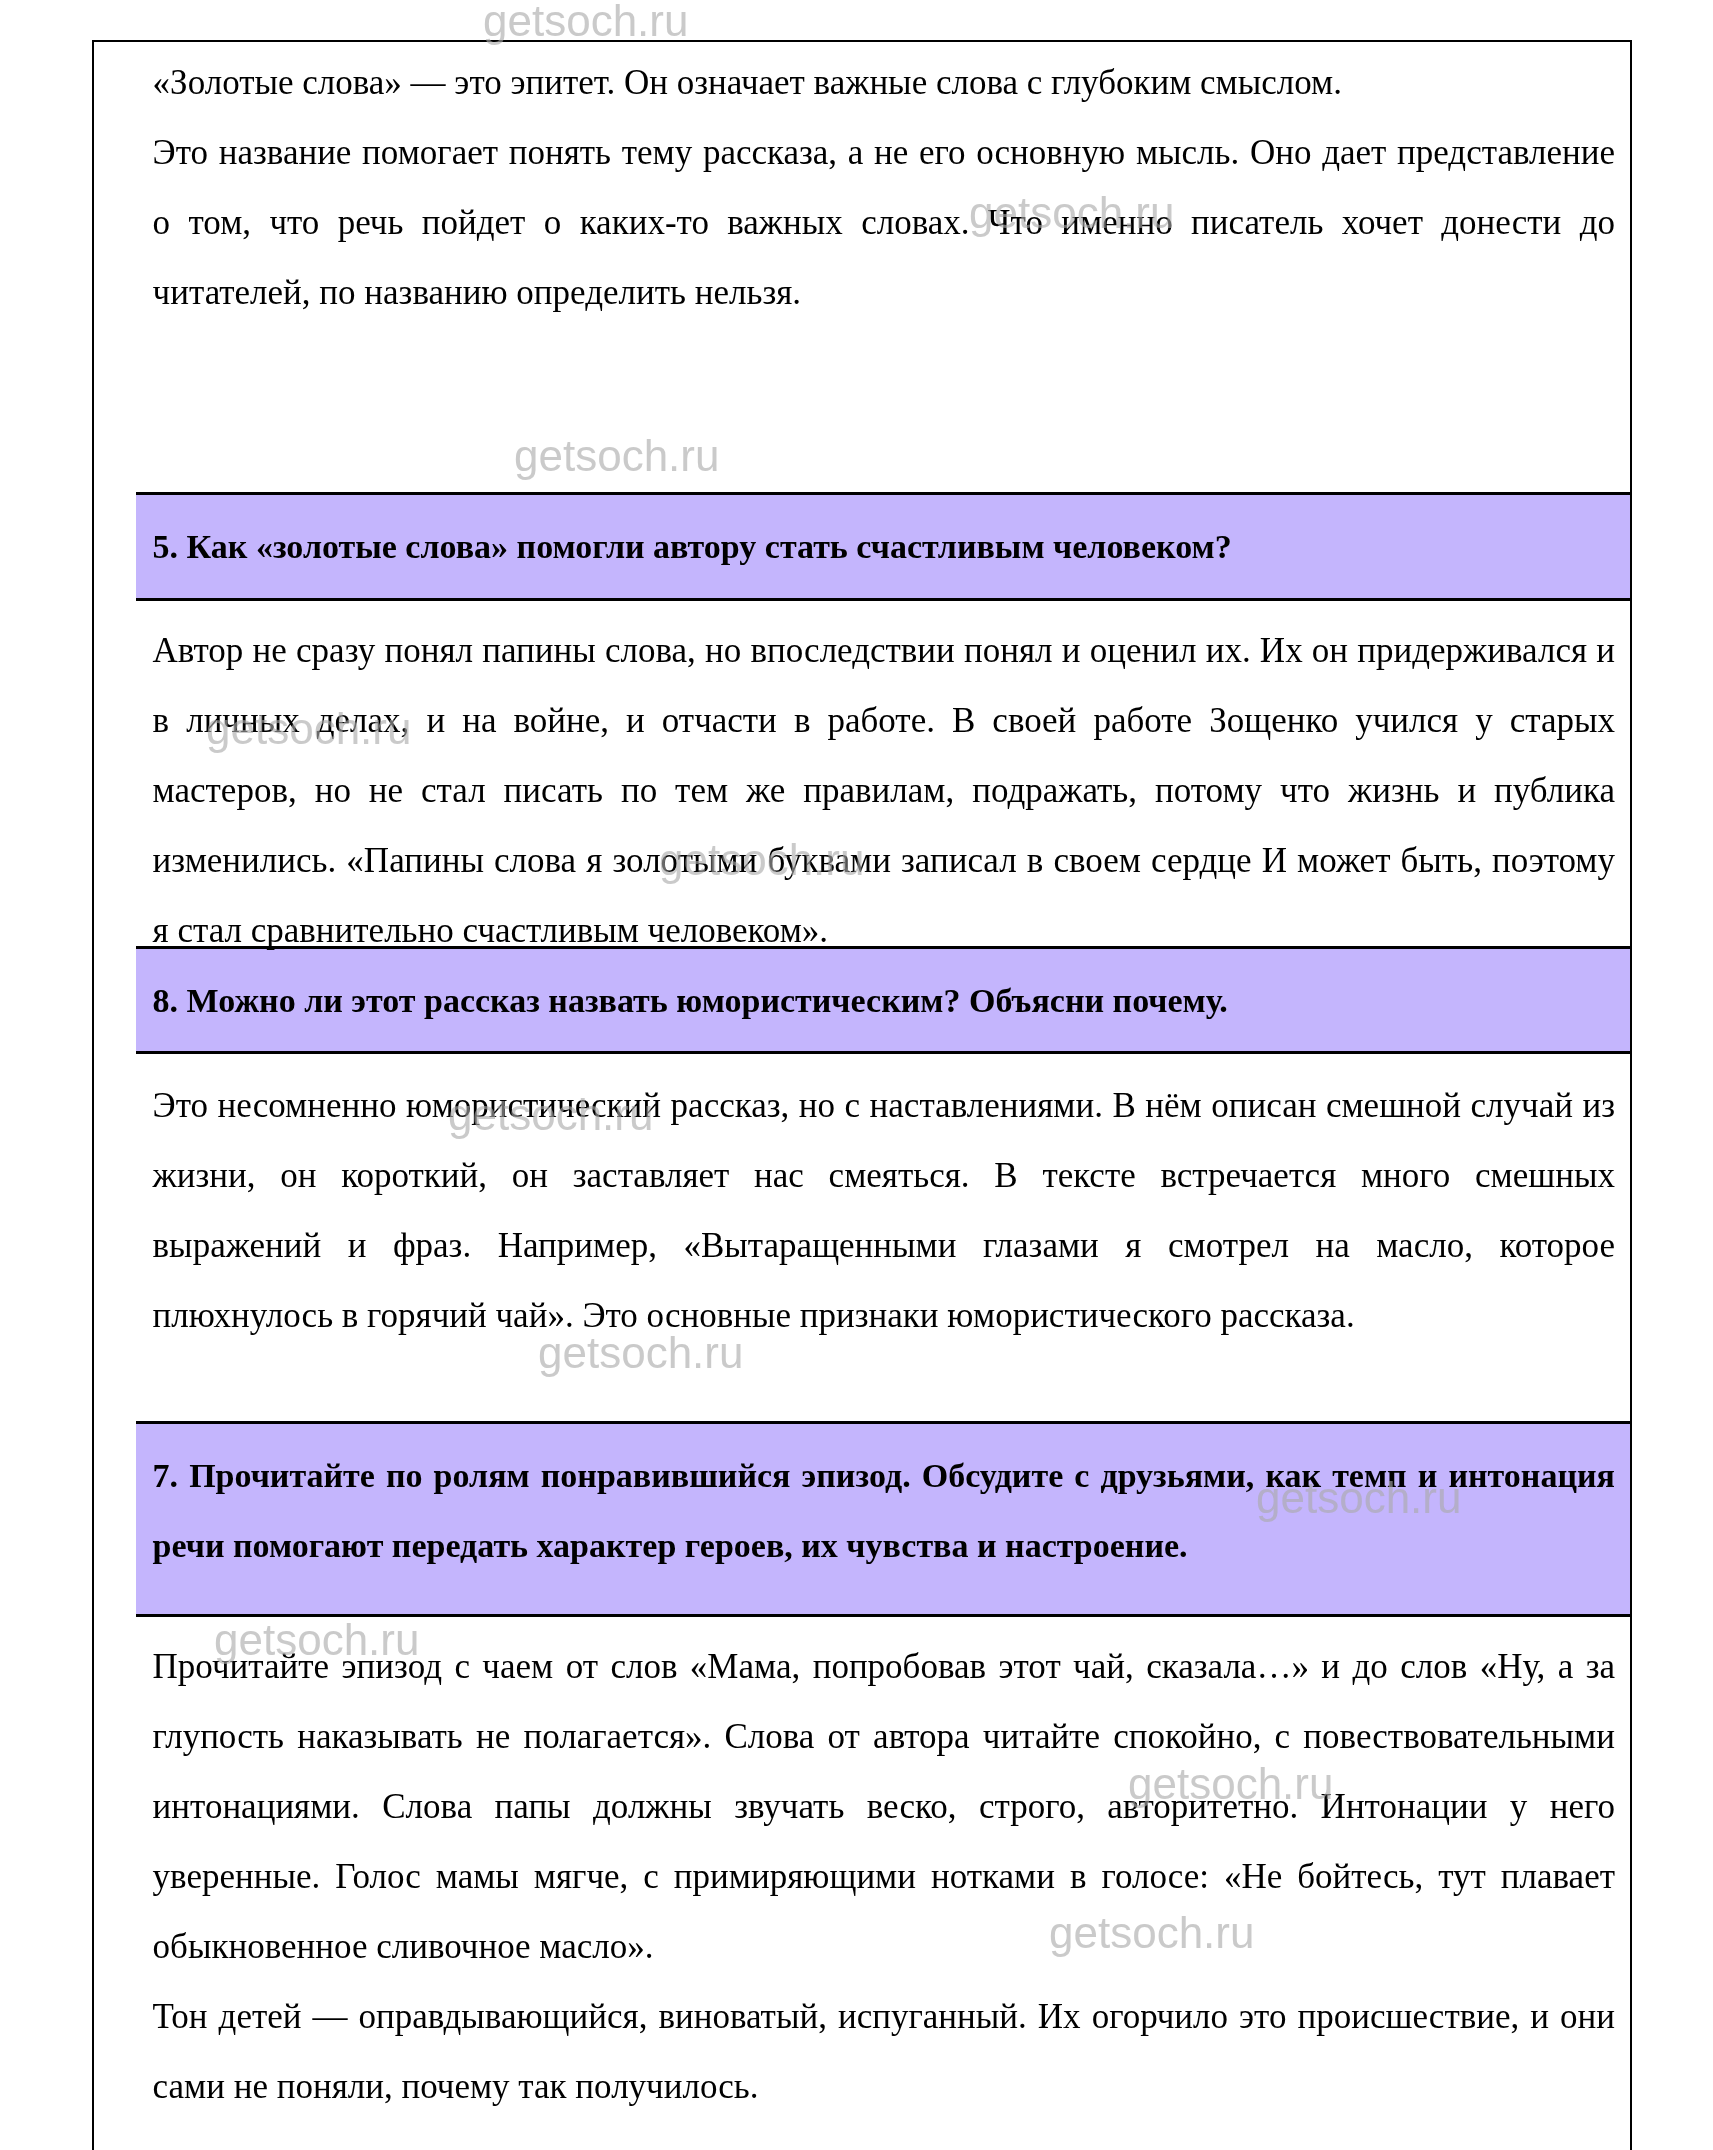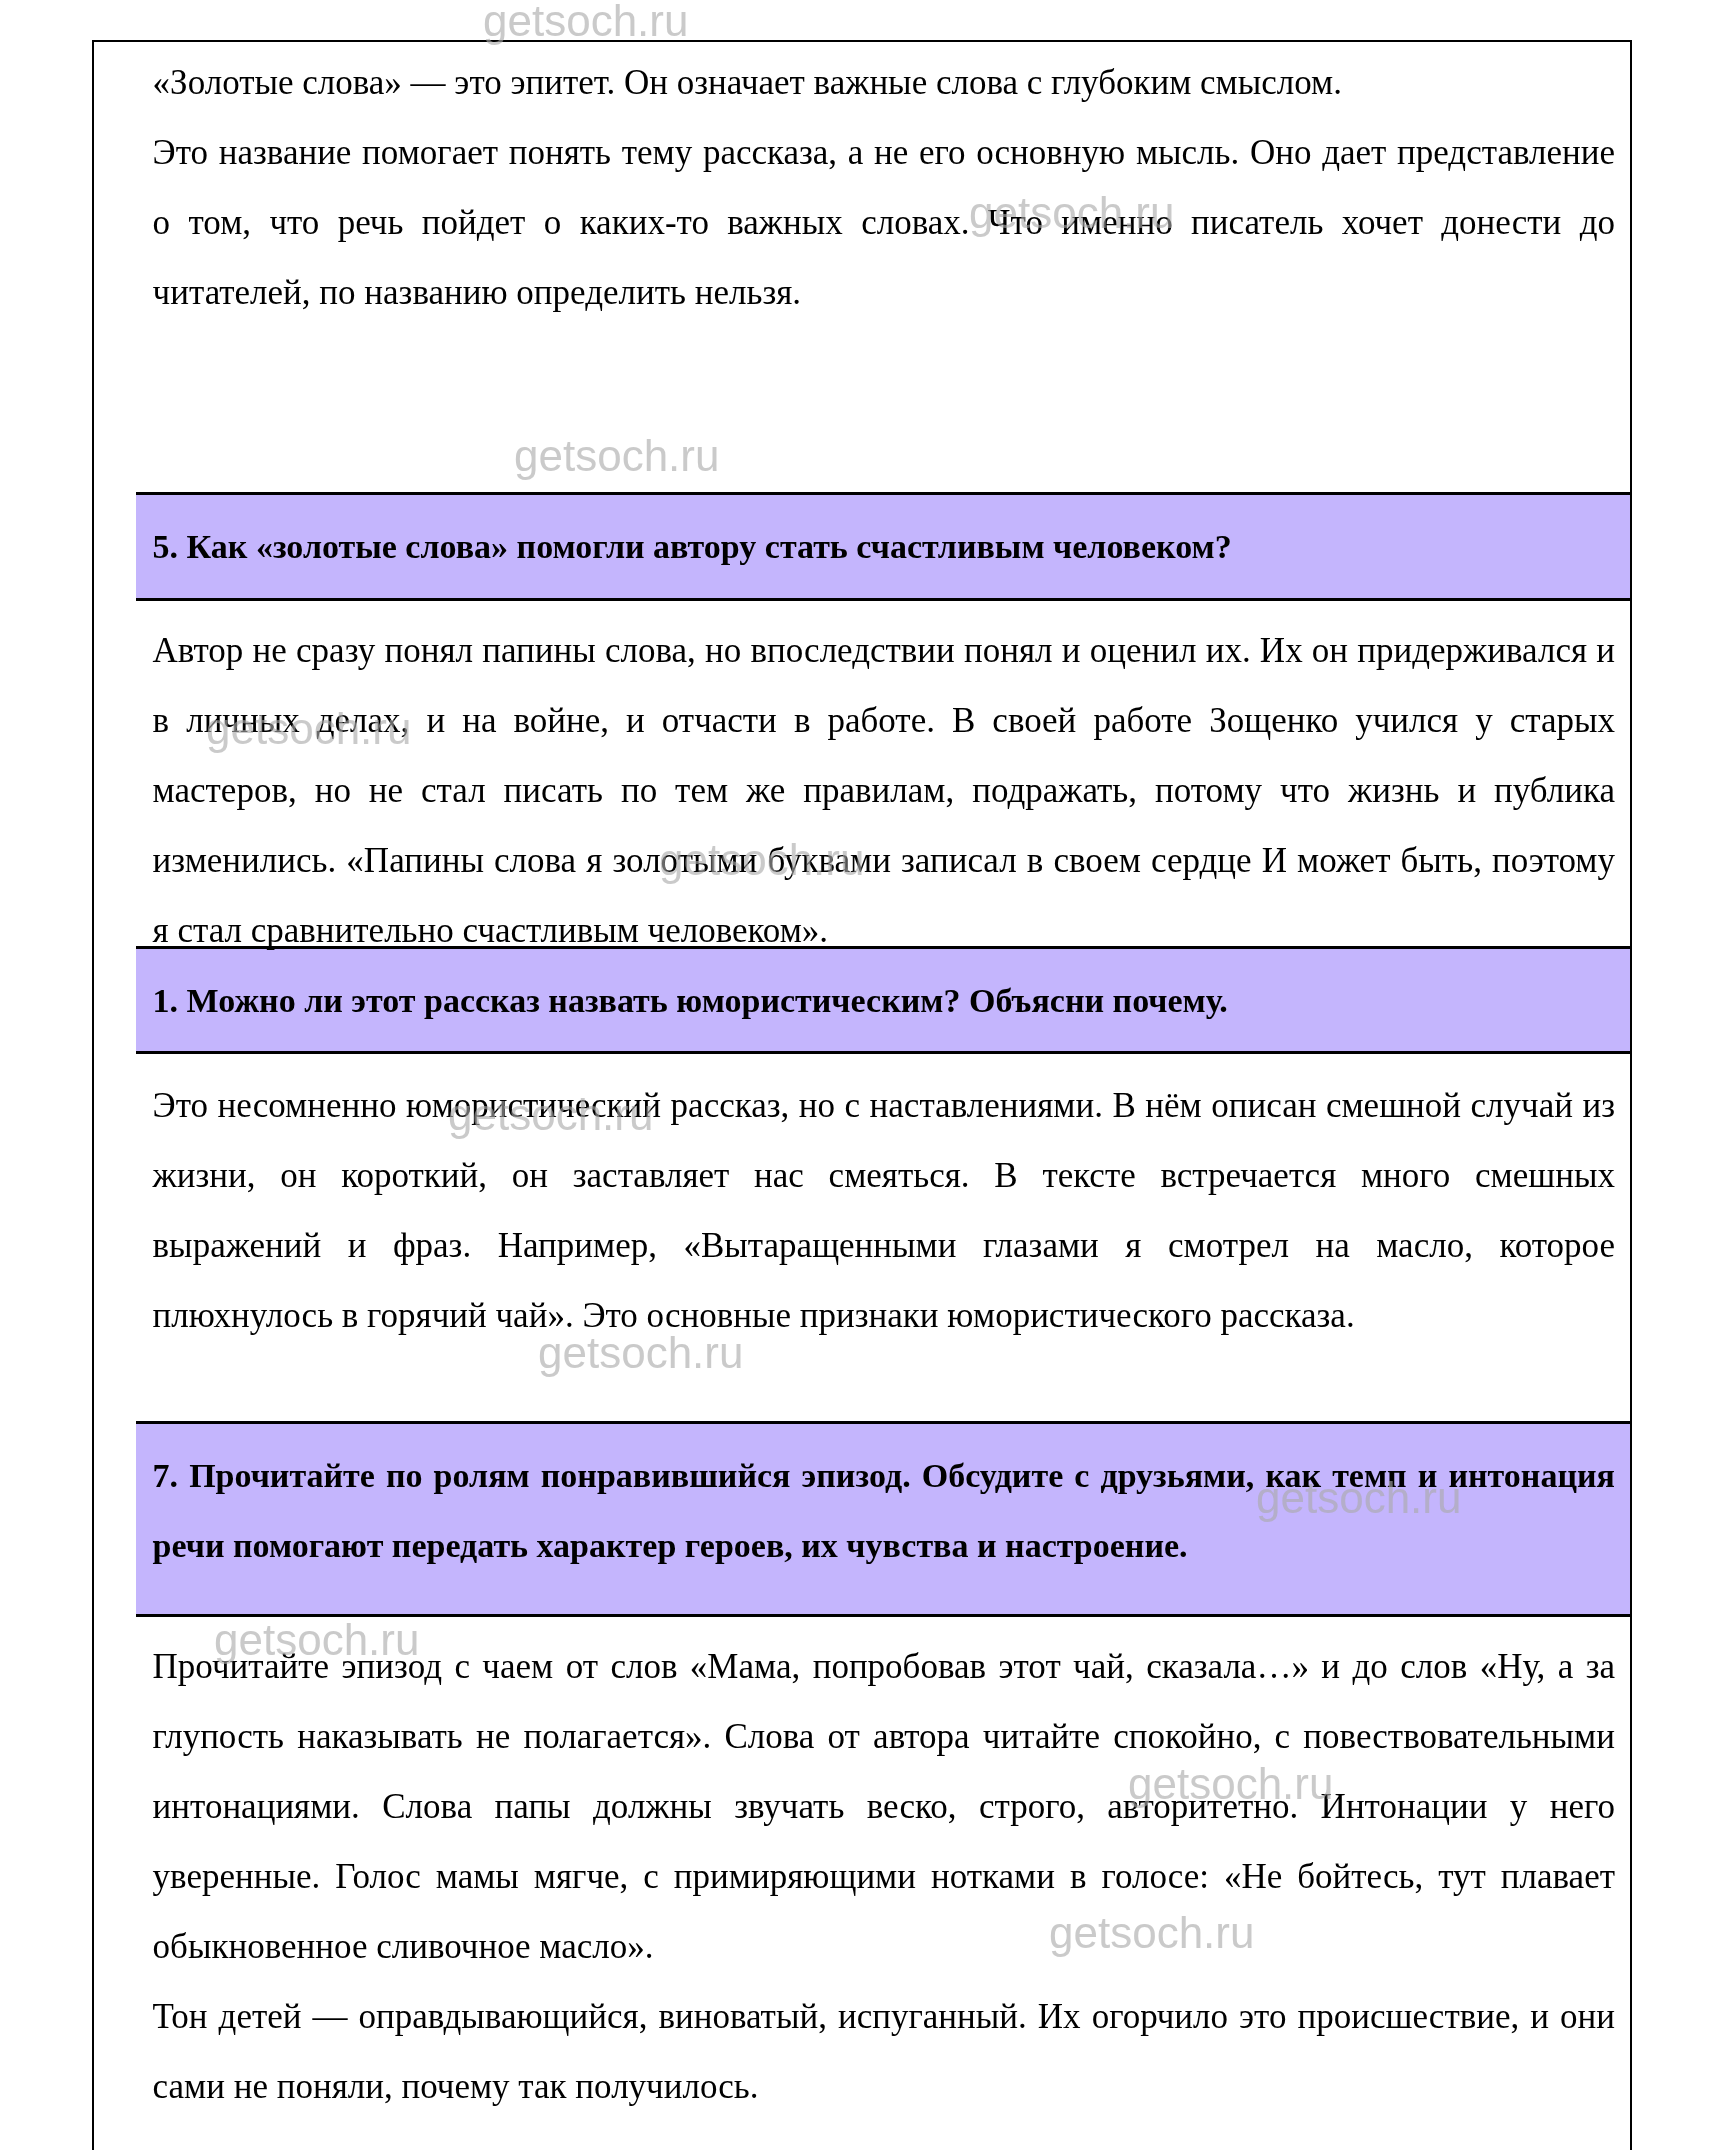--- a/index.html
+++ b/index.html
@@ -75,21 +75,21 @@
 
   <div class="row q h5">
     <p>5. Как «золотые слова» помогли автору стать счастливым человеком?</p>
   </div>
 
   <div class="row a5">
     <p>Автор не сразу понял папины слова, но впоследствии понял и оценил их. Их он придерживался и в личных делах, и на войне, и отчасти в работе. В своей работе Зощенко учился у старых мастеров, но не стал писать по тем же правилам, подражать, потому что жизнь и публика изменились. «Папины слова я золотыми буквами записал в своем сердце И может быть, поэтому я стал сравнительно счастливым человеком».</p>
   </div>
 
   <div class="row q h6">
-    <p>1. Можно ли этот рассказ назвать юмористическим? Объясни почему.</p>
+    <p>8. Можно ли этот рассказ назвать юмористическим? Объясни почему.</p>
   </div>
 
   <div class="row a6">
     <p>Это несомненно юмористический рассказ, но с наставлениями. В нём описан смешной случай из жизни, он короткий, он заставляет нас смеяться. В тексте встречается много смешных выражений и фраз. Например, «Вытаращенными глазами я смотрел на масло, которое плюхнулось в горячий чай». Это основные признаки юмористического рассказа.</p>
   </div>
 
   <div class="row q h7">
     <p>7. Прочитайте по ролям понравившийся эпизод. Обсудите с друзьями, как темп и интонация речи помогают передать характер героев, их чувства и настроение.</p>
   </div>
 

